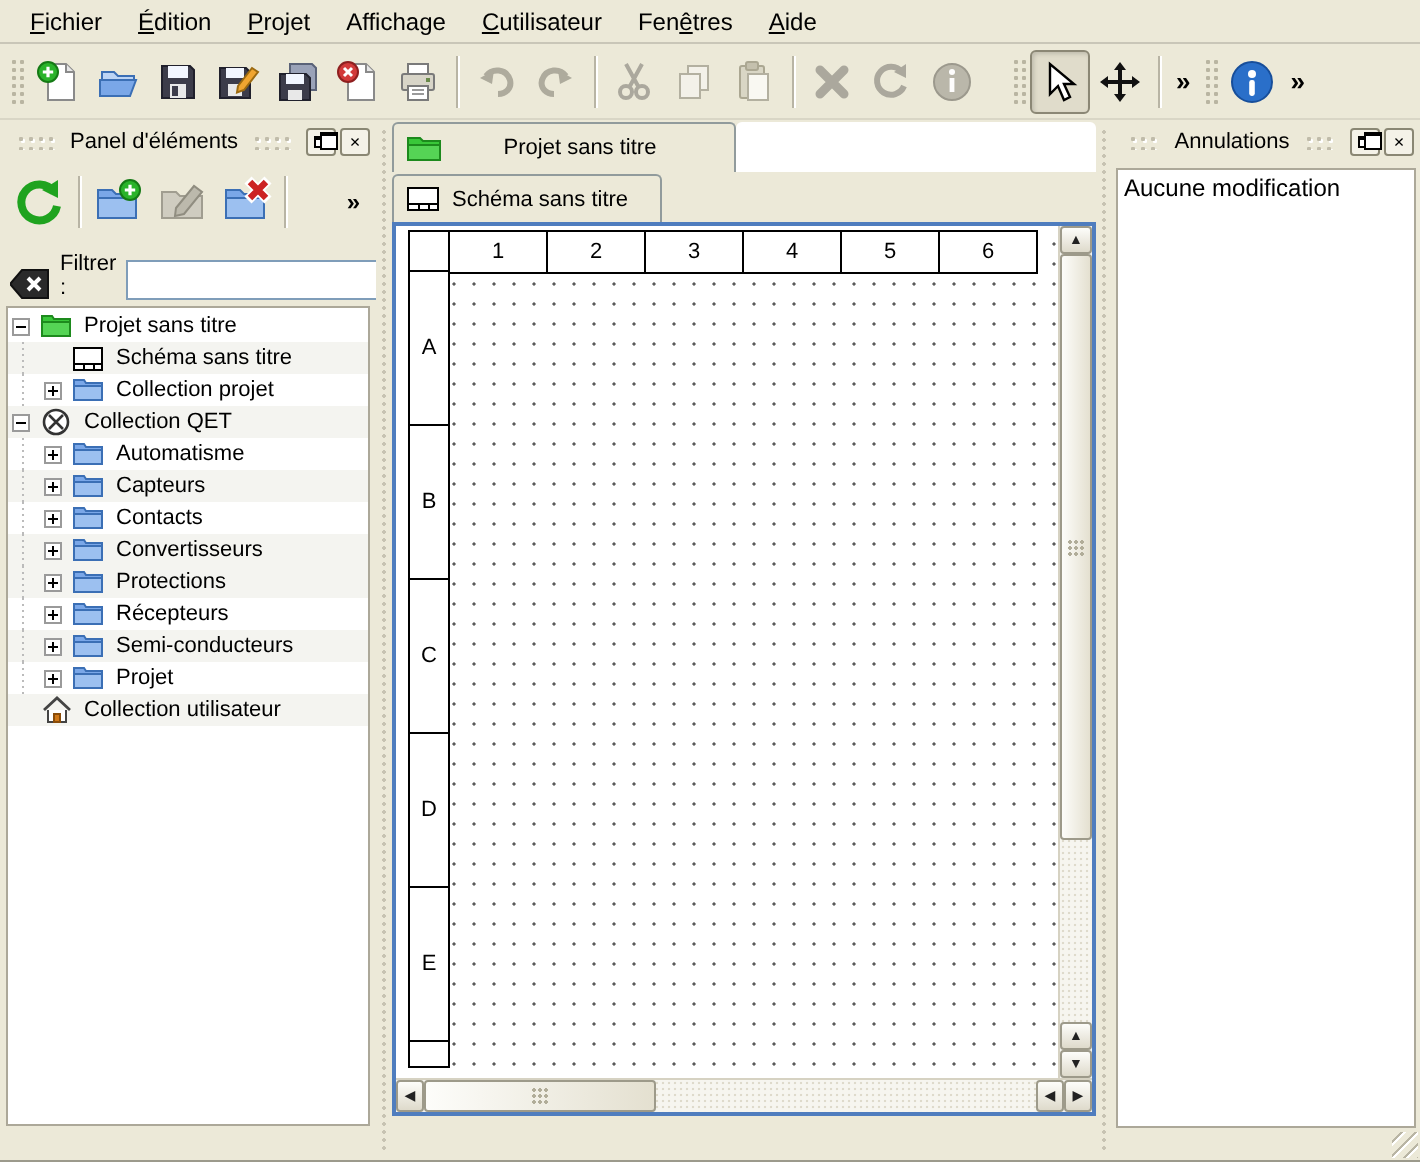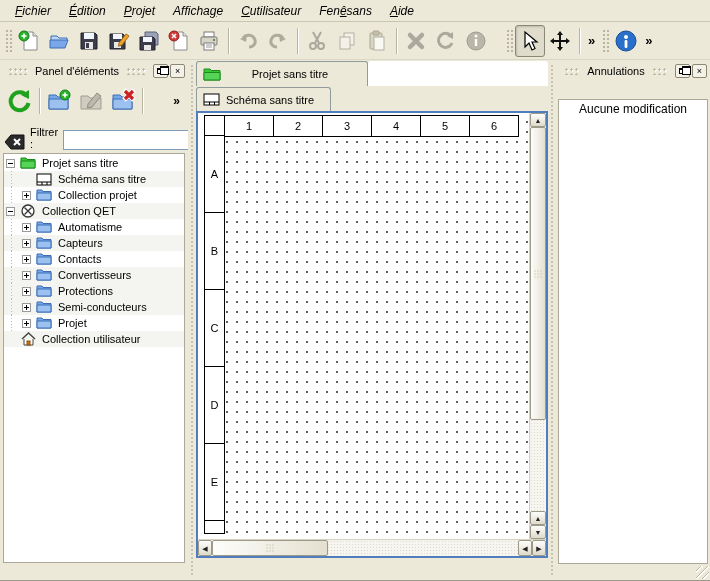--- a/index.html
+++ b/index.html
@@ -8,21 +8,21 @@
     font-family:"Liberation Sans", sans-serif;
     font-size:11px; color:#000;
     background:#ece9d8;
     position:relative;
     border-bottom:1px solid #9c9a8c;
   }
 
   
   .menubar { height:22px; display:flex; align-items:center; padding-left:6px;
     background:#ece9d8; border-bottom:1px solid #c9c6b8; box-shadow:0 1px 0 #fff; font-size:12px; }
-  .menu-item { padding:3px 9px; cursor:default;font-style:italic; }
+  .menu-item { padding:3px 9px; cursor:default; }
   .menu-item u { text-decoration:underline; }
 
   
   .toolbar { height:38px; display:flex; align-items:center; padding:2px 0 2px 2px;
     background:#ece9d8; border-bottom:1px solid #d9d6c6; }
   .tb-handle { width:8px; height:26px; margin:0 2px;
     background-image:radial-gradient(circle, #b9b5a2 1px, rgba(0,0,0,0) 1.2px);
     background-size:4px 4px; background-position:1px 1px; }
   .tb-btn { width:30px; height:32px; display:flex; align-items:center; justify-content:center;
     border:1px solid transparent; border-radius:3px; background:transparent; }
@@ -35,21 +35,21 @@
   
   .main { display:flex; height:521px; }
   .splitter { width:8px; background:#ece9d8; position:relative; }
   .splitter::after { content:""; position:absolute; left:2px; top:4px; bottom:4px; width:4px;
     background-image:radial-gradient(circle, #c7c3b2 0.8px, rgba(0,0,0,0) 1px);
     background-size:4px 4px; }
 
   
   .dock { display:flex; flex-direction:column; background:#ece9d8; }
   .dock-left { width:188px; }
-  .dock-right { width:154px;gap:15px; }
+  .dock-right { width:154px; }
   .dock-titlebar { height:22px; display:flex; align-items:center; padding:0 3px; }
   .dock-grip { flex:1; height:8px; margin:0 5px;
     background-image:radial-gradient(circle, #c0bcaa 1px, rgba(0,0,0,0) 1.2px),
                      radial-gradient(circle, #fff 1px, rgba(0,0,0,0) 1.2px);
     background-size:5px 5px, 5px 5px; background-position:0 0, 1px 1px; }
   .dock-title { font-size:11px; white-space:nowrap; padding:0 2px; }
   .dock-btn { width:15px; height:14px; margin-left:2px; border:1px solid #8a8774; border-radius:2px;
     background:#f4f2e8; display:flex; align-items:center; justify-content:center;
     font-size:9px; line-height:1; }
   .float-glyph { width:7px; height:6px; border:1px solid #000; border-top-width:2px; position:relative; background:#fff; }
@@ -126,38 +126,38 @@
   .hscroll .sc-thumb { width:116px; height:16px; }
   .sc-grip { position:absolute; left:50%; top:50%; transform:translate(-50%,-50%);
     width:9px; height:9px;
     background-image:radial-gradient(circle,#b1ad99 0.9px, rgba(0,0,0,0) 1px);
     background-size:3px 3px; }
   .sc-track { flex:1; }
   .center-bottom { flex:1; background:#ece9d8; }
 
   
   .undo-list { flex:1; margin:2px 2px 17px 2px; background:#fff; border:1px solid #aca899;
-    font-size:12px; padding:2px 3px;text-align:center; }
+    font-size:12px; padding:2px 3px; }
 
   
   .resize-grip { position:absolute; right:1px; bottom:1px; width:13px; height:13px;
     background:repeating-linear-gradient(135deg, rgba(0,0,0,0) 0 3px, #b9b5a4 3px 4px, #fff 4px 5px); }
 
   svg { display:block; }
 </style>
 </head>
 <body>
 
 <div class="menubar">
   <span class="menu-item"><u>F</u><span>ichier</span></span>
   <span class="menu-item"><u>É</u><span>dition</span></span>
   <span class="menu-item"><u>P</u><span>rojet</span></span>
   <span class="menu-item"><span>Afficha</span><u>g</u><span>e</span></span>
   <span class="menu-item"><u>C</u><span>utilisateur</span></span>
-  <span class="menu-item"><span>Fen</span><u>ê</u><span>sans</span></span>
+  <span class="menu-item"><span>Fen</span><u>ê</u><span>tres</span></span>
   <span class="menu-item"><u>A</u><span>ide</span></span>
 </div>
 
 <div class="toolbar">
   <div class="tb-handle"></div>
 
   <div class="tb-btn">
     <span>
       <svg width="24" height="24" viewBox="0 0 24 24">
         <path d="M7 3 h9 l4 4 v14 H7 z" fill="#fff" stroke="#8a8a8a"></path>
@@ -503,20 +503,31 @@
         <span class="expander plus"></span>
         <span class="tree-icon">
           <svg width="16" height="12" viewBox="0 0 16 12">
               <path d="M1 1 h5 l1 1.5 h8 v8.5 H1 z" fill="#7aa7e8" stroke="#3b6fb5"></path>
               <path d="M1 4 h14 v7 H1 z" fill="#9cc0f0" stroke="#3b6fb5"></path>
             </svg>
         </span>
         <span class="tree-label">Protections</span>
       </div>
 
+      <div class="tree-row">
+        <span class="tree-indent line"></span>
+        <span class="expander plus"></span>
+        <span class="tree-icon">
+          <svg width="16" height="12" viewBox="0 0 16 12">
+              <path d="M1 1 h5 l1 1.5 h8 v8.5 H1 z" fill="#7aa7e8" stroke="#3b6fb5"></path>
+              <path d="M1 4 h14 v7 H1 z" fill="#9cc0f0" stroke="#3b6fb5"></path>
+            </svg>
+        </span>
+        <span class="tree-label">Récepteurs</span>
+      </div>
 
       <div class="tree-row alt">
         <span class="tree-indent line"></span>
         <span class="expander plus"></span>
         <span class="tree-icon">
           <svg width="16" height="12" viewBox="0 0 16 12">
               <path d="M1 1 h5 l1 1.5 h8 v8.5 H1 z" fill="#7aa7e8" stroke="#3b6fb5"></path>
               <path d="M1 4 h14 v7 H1 z" fill="#9cc0f0" stroke="#3b6fb5"></path>
             </svg>
         </span>

